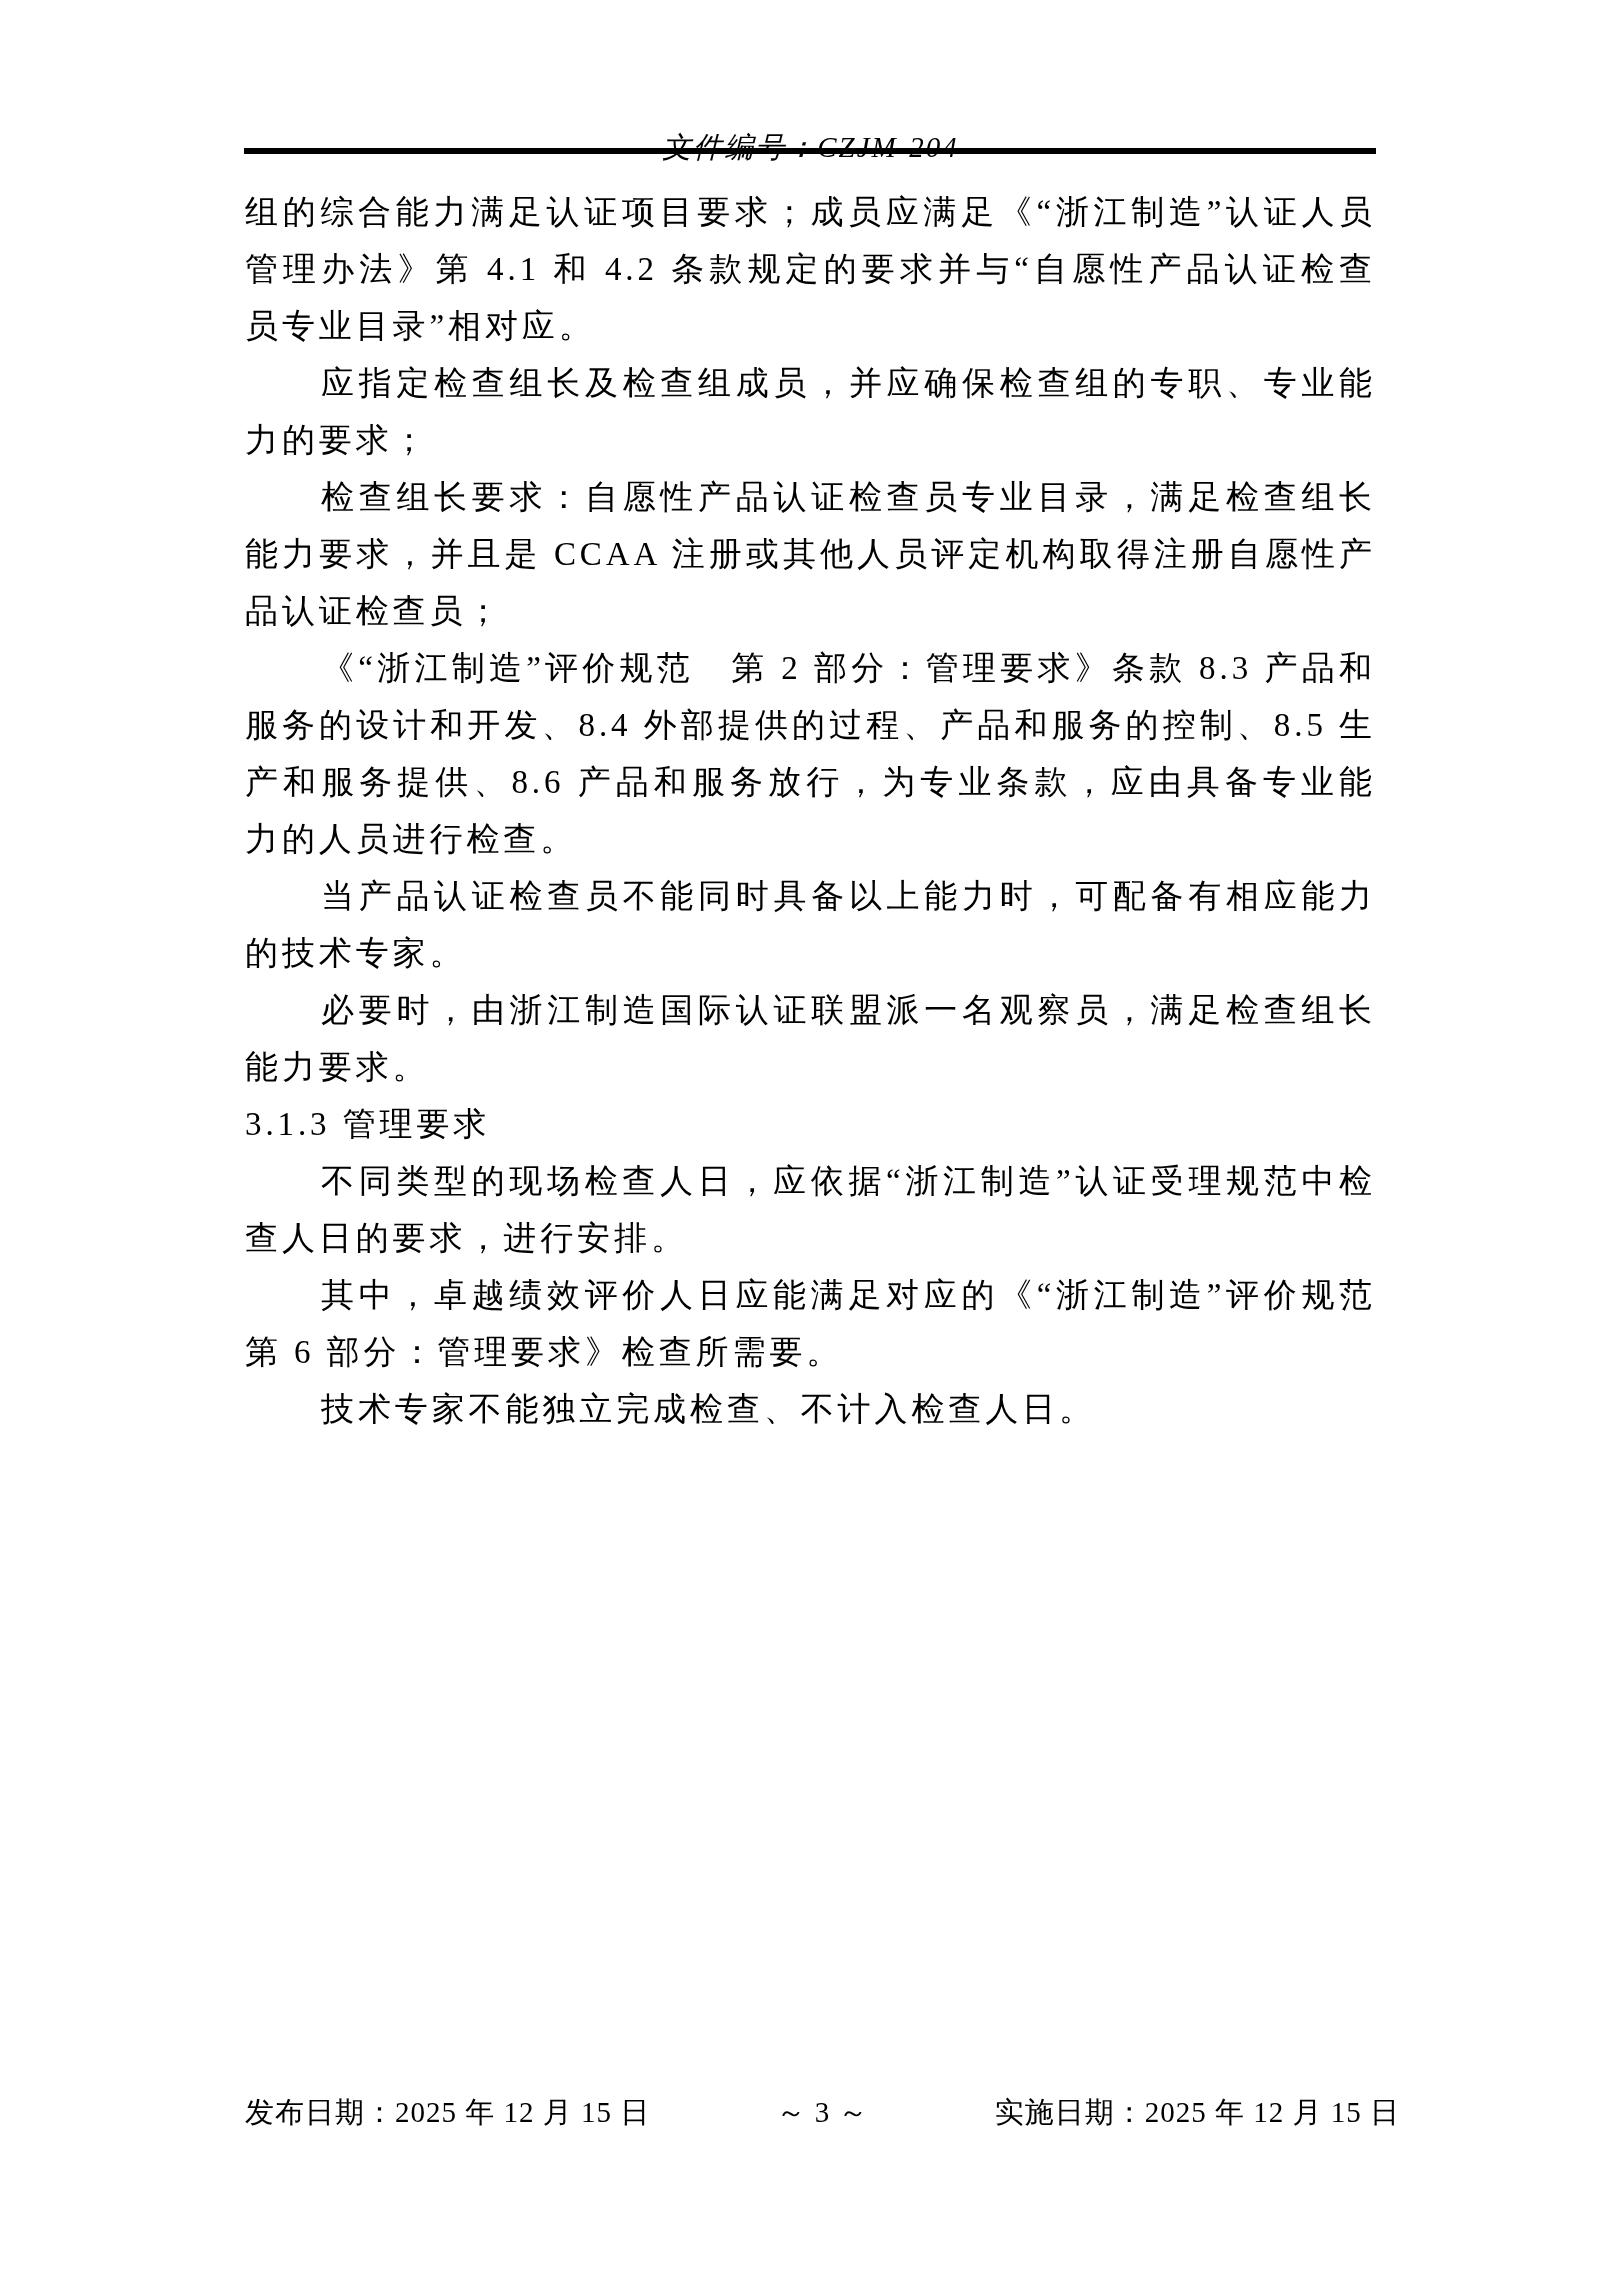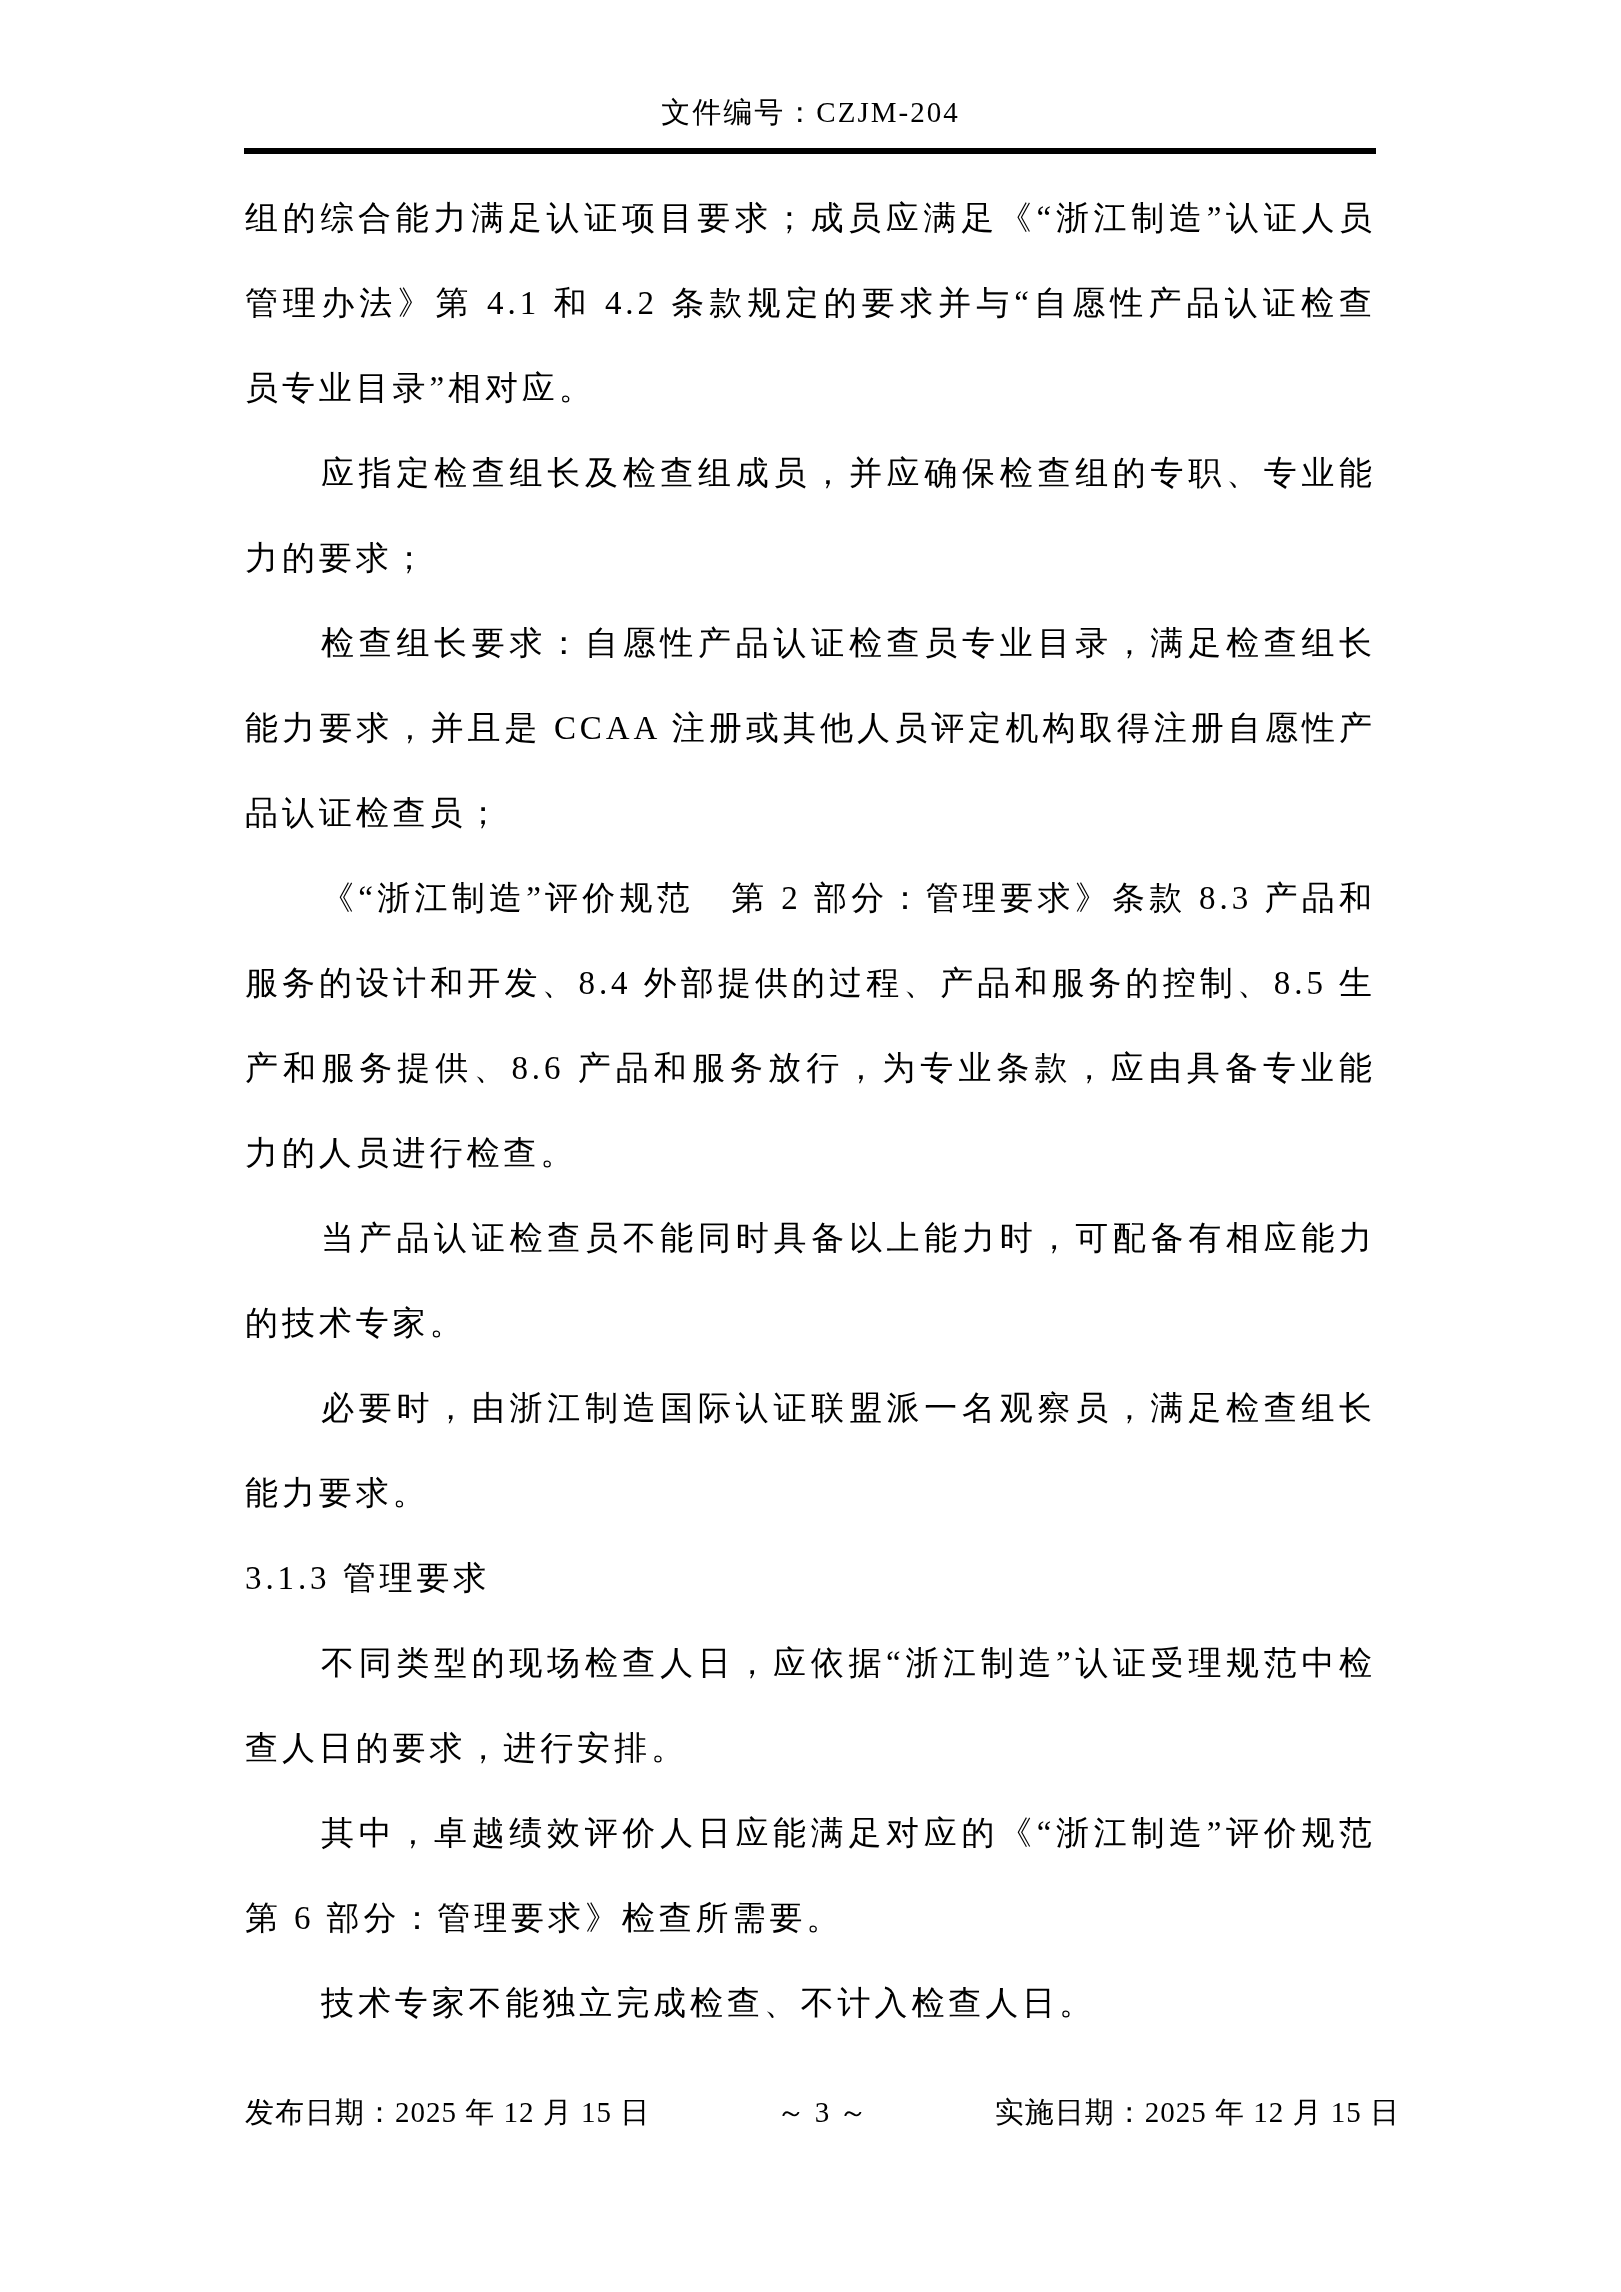--- a/index.html
+++ b/index.html
@@ -16,42 +16,43 @@
   .page {
     position: relative;
     width: 1621px;
     height: 2293px;
     background: #ffffff;
     overflow: hidden;
   }
   .header {
     position: absolute;
     left: 245px;
-    top: 93px;
+    top: 128px;
     width: 1131px;
     text-align: center;
     font-size: 29px;
     letter-spacing: 2px;
     white-space: nowrap;
+    font-style: italic;
   }
   .header-rule {
     position: absolute;
     left: 244px;
     top: 148px;
     width: 1132px;
     height: 5.9px;
     background: #000000;
   }
   .content {
     position: absolute;
     left: 245px;
-    top: 176px;
+    top: 184px;
     width: 1131px;
     font-size: 33px;
-    line-height: 85px;
+    line-height: 57px;
     letter-spacing: 3.9px;
     text-align: justify;
     text-justify: inter-character;
   }
   .content p {
     margin: 0;
     padding: 0;
   }
   .content p.indent {
     text-indent: 76px;

